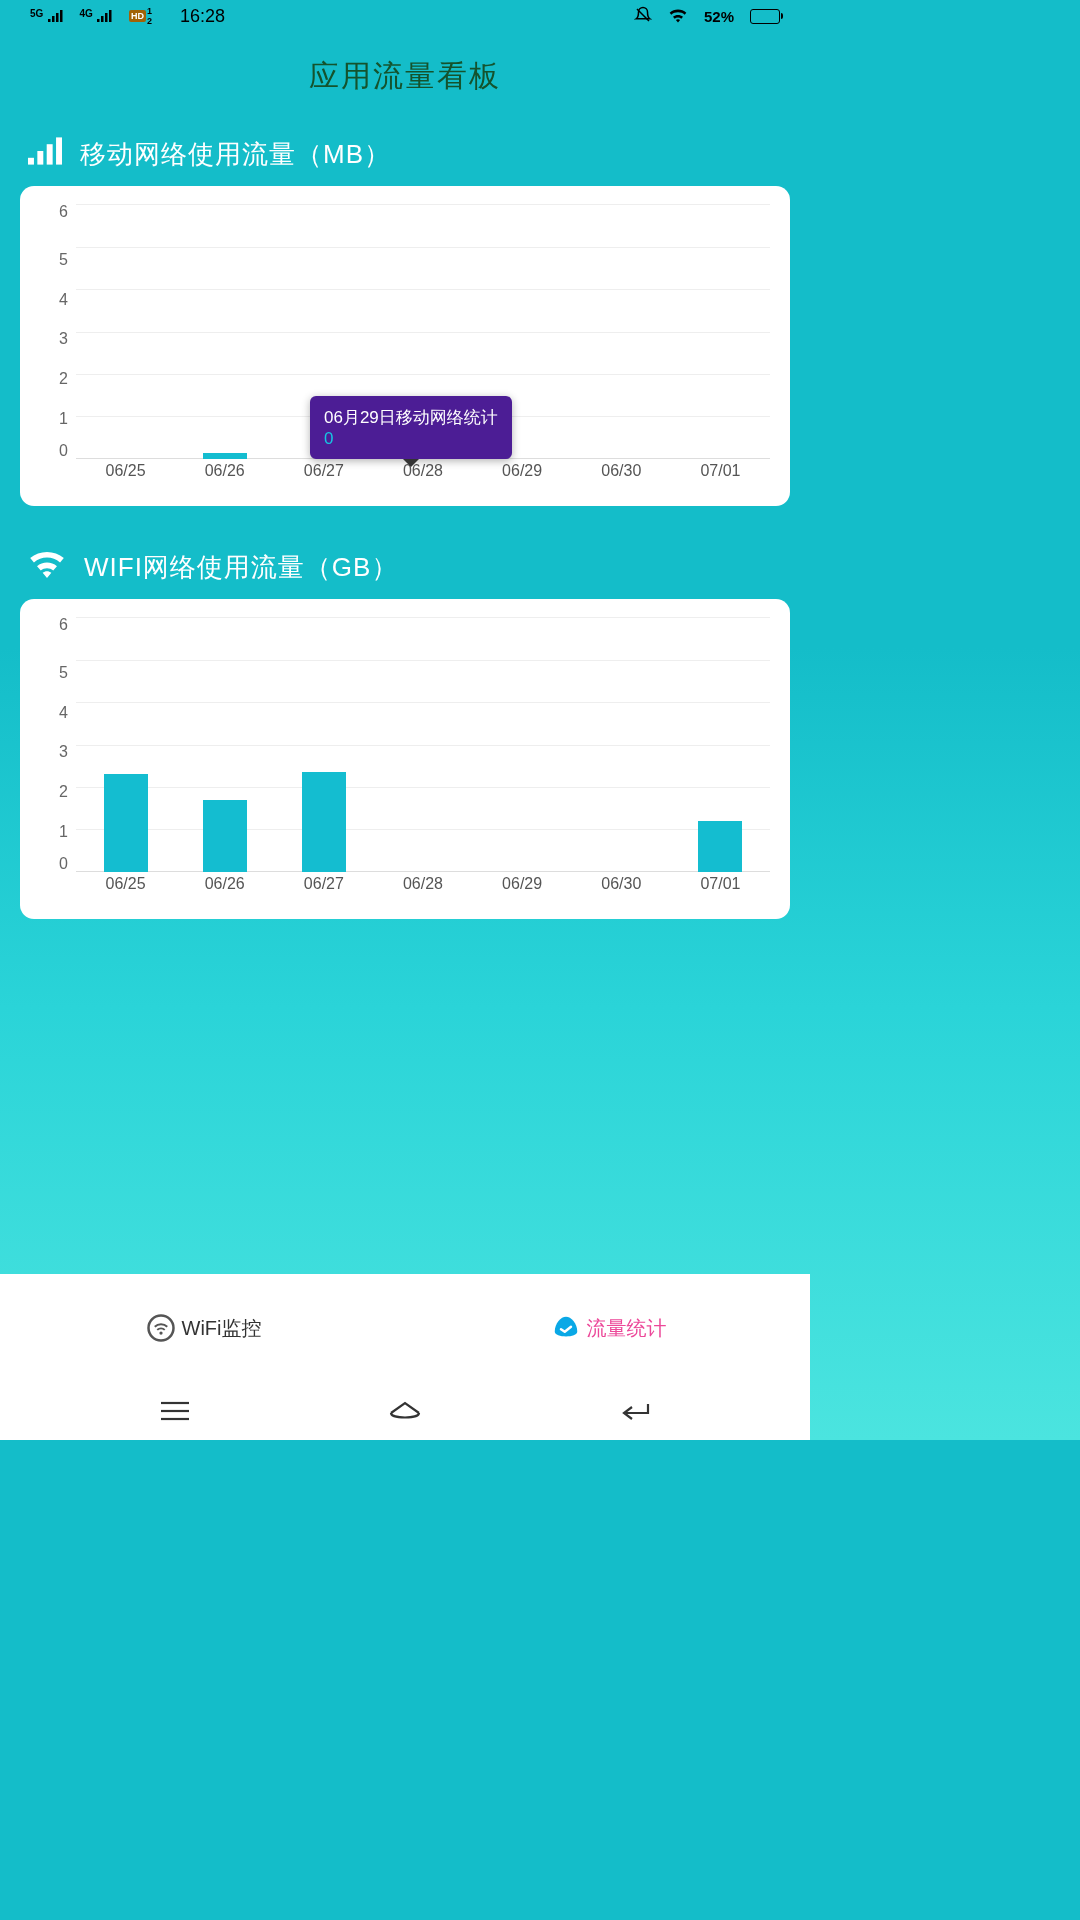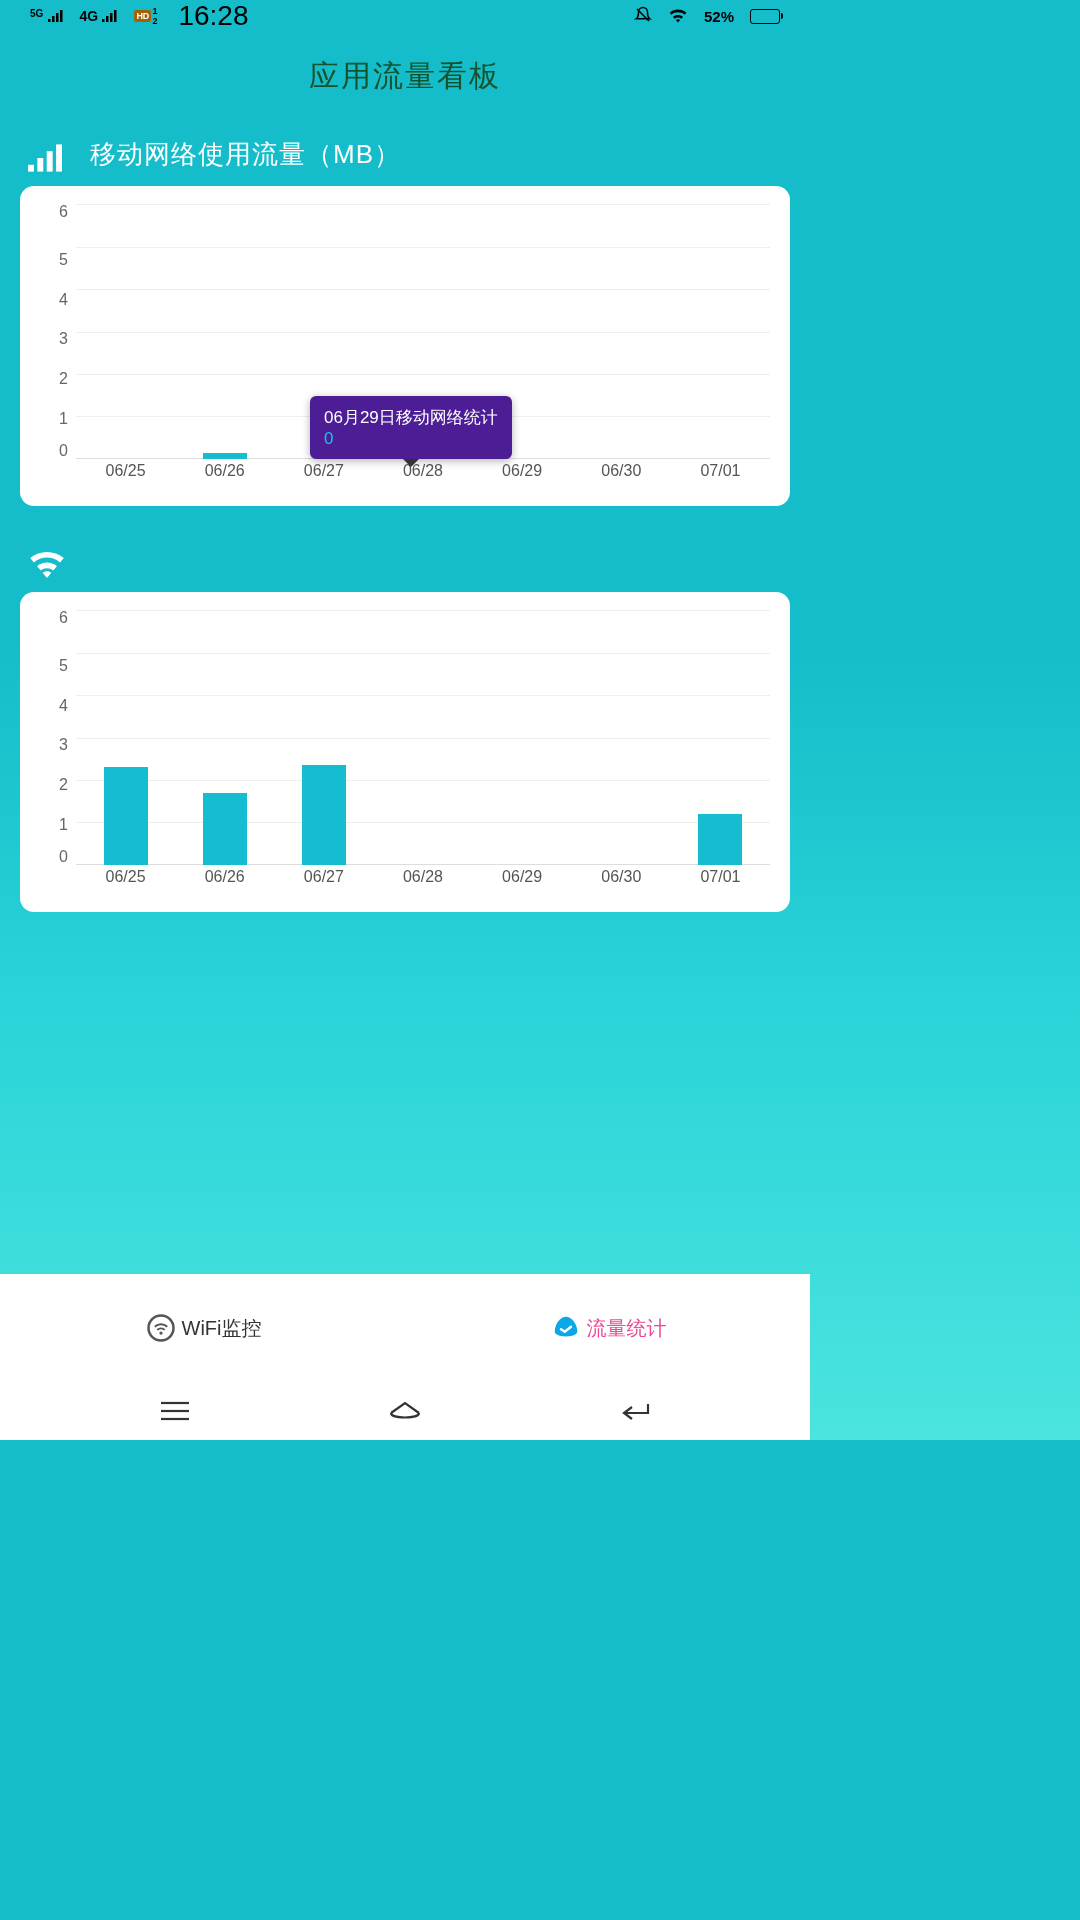--- a/index.html
+++ b/index.html
@@ -6,21 +6,21 @@
     html, body { width: 810px; height: 1440px; font-family: -apple-system, "Helvetica Neue", Arial, sans-serif; overflow: hidden; }
     body { background: linear-gradient(to bottom, #14bdc9 0%, #14bdc9 45%, #2ad4d8 70%, #4be4df 100%); display: flex; flex-direction: column; }
 
     
     .status-bar { height: 32px; display: flex; justify-content: space-between; align-items: center; padding: 0 30px; font-size: 15px; font-weight: 600; color: #000; }
     .status-left, .status-right { display: flex; align-items: center; gap: 16px; }
     .sig-icon { display: inline-block; }
 
     .page-title { text-align: center; color: #14532d; font-size: 30px; font-weight: 500; padding: 24px 0 40px; letter-spacing: 2px; }
 
-    .section-hdr { display: flex; align-items: flex-end; gap: 28px; padding: 0 28px 14px; }
+    .section-hdr { display: flex; align-items: flex-start; gap: 18px; padding: 0 28px 14px; }
     .section-hdr .label { color: #fff; font-size: 26px; font-weight: 500; letter-spacing: 1px; }
     .section-hdr svg { flex-shrink: 0; }
 
     
     .chart-card { background: #fff; margin: 0 20px 44px; border-radius: 14px; padding: 18px 20px 22px 6px; position: relative; }
     .chart-area { position: relative; height: 280px; }
 
     .y-axis { position: absolute; left: 0; top: 0; bottom: 25px; width: 42px; display: flex; flex-direction: column; justify-content: space-between; }
     .y-tick { text-align: right; color: #666; font-size: 16px; line-height: 1; transform: translateY(50%); }
 
@@ -66,33 +66,33 @@
     <span class="sig-icon">
       <span style="font-size:10px;font-weight:700;vertical-align:top;">5G</span>
       <svg width="16" height="12" viewBox="0 0 16 12">
           <rect x="0" y="9" width="2.5" height="3" fill="#000"></rect>
           <rect x="4" y="6" width="2.5" height="6" fill="#000"></rect>
           <rect x="8" y="3" width="2.5" height="9" fill="#000"></rect>
           <rect x="12" y="0" width="2.5" height="12" fill="#000"></rect>
         </svg>
     </span>
     <span class="sig-icon">
-      <span style="font-size:14px;font-weight:700;vertical-align:top;">4G</span>
+      <span style="font-size:10px;font-weight:700;vertical-align:top;">4G</span>
       <svg width="16" height="12" viewBox="0 0 16 12">
           <rect x="0" y="9" width="2.5" height="3" fill="#000"></rect>
           <rect x="4" y="6" width="2.5" height="6" fill="#000"></rect>
           <rect x="8" y="3" width="2.5" height="9" fill="#000"></rect>
           <rect x="12" y="0" width="2.5" height="12" fill="#000"></rect>
         </svg>
     </span>
     <span style="display:inline-flex;align-items:center;">
       <span style="background:#a16207;color:#fff;font-size:9px;font-weight:700;padding:1px 2px;border-radius:2px;">HD</span>
       <span style="font-size:9px;font-weight:700;margin-left:1px;">1<br>2</span>
     </span>
-    <span style="font-size:28px;font-weight:500;margin-left:5px;">16:28</span>
+    <span style="font-size:18px;font-weight:500;margin-left:12px;">16:28</span>
   </div>
   <div class="status-right">
     <span>
       <svg width="18" height="18" viewBox="0 0 24 24" fill="none" stroke="#000" stroke-width="2">
           <path d="M18 8a6 6 0 0 0-12 0c0 7-3 9-3 9h18s-3-2-3-9"></path>
           <path d="M4 4l16 16"></path>
         </svg>
     </span>
     <span>
       <svg width="20" height="16" viewBox="0 0 24 18" fill="#000">
@@ -163,20 +163,21 @@
   <div class="tooltip" style="left:290px; top:210px;">
     <div>06月29日移动网络统计</div>
     <div class="tval">0</div>
   </div>
 </div>
 
 <div class="section-hdr">
   <svg width="38" height="28" viewBox="0 0 24 18">
     <path fill="#fff" d="M12 18l-2.8-3.3c1.6-1.4 4-1.4 5.6 0L12 18z M5.6 10.4c3.5-3.1 9.3-3.1 12.8 0L16 13.2c-2.2-2-5.8-2-8 0L5.6 10.4z M1.2 5.2C7.1-0.1 16.9-0.1 22.8 5.2l-2.4 2.8C15.7 3.8 8.3 3.8 3.6 8L1.2 5.2z"></path>
   </svg>
+  <span class="label">WIFI网络使用流量（GB）</span>
 </div>
 
 <div class="chart-card">
   <div class="chart-area">
     <div class="y-axis">
       <span class="y-tick">6</span>
       <span class="y-tick">5</span>
       <span class="y-tick">4</span>
       <span class="y-tick">3</span>
       <span class="y-tick">2</span>

